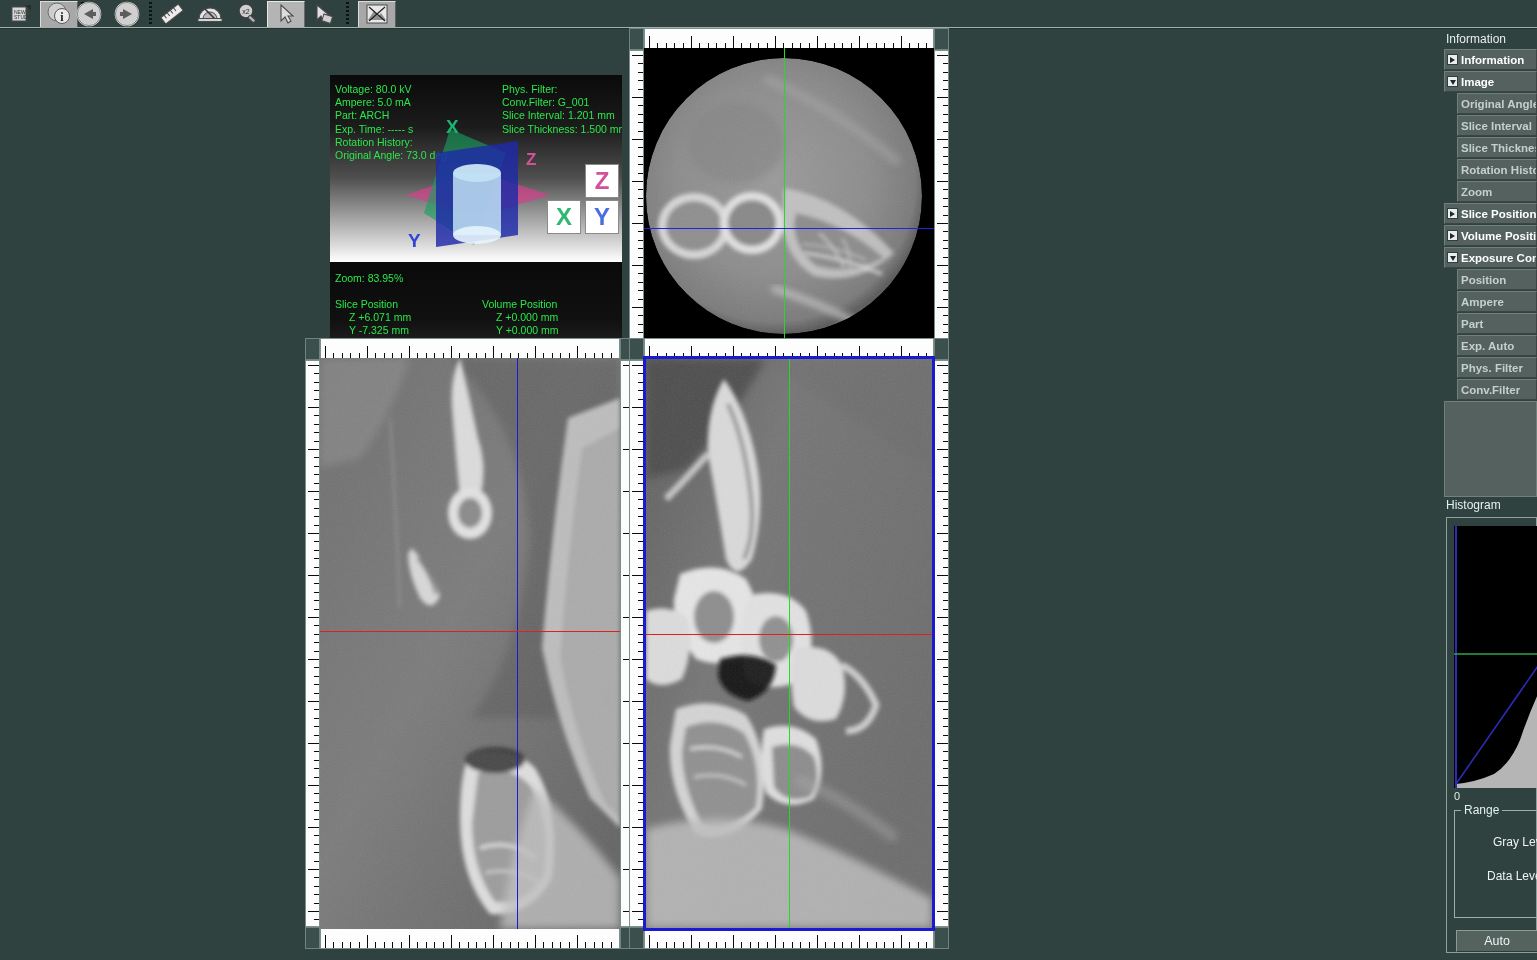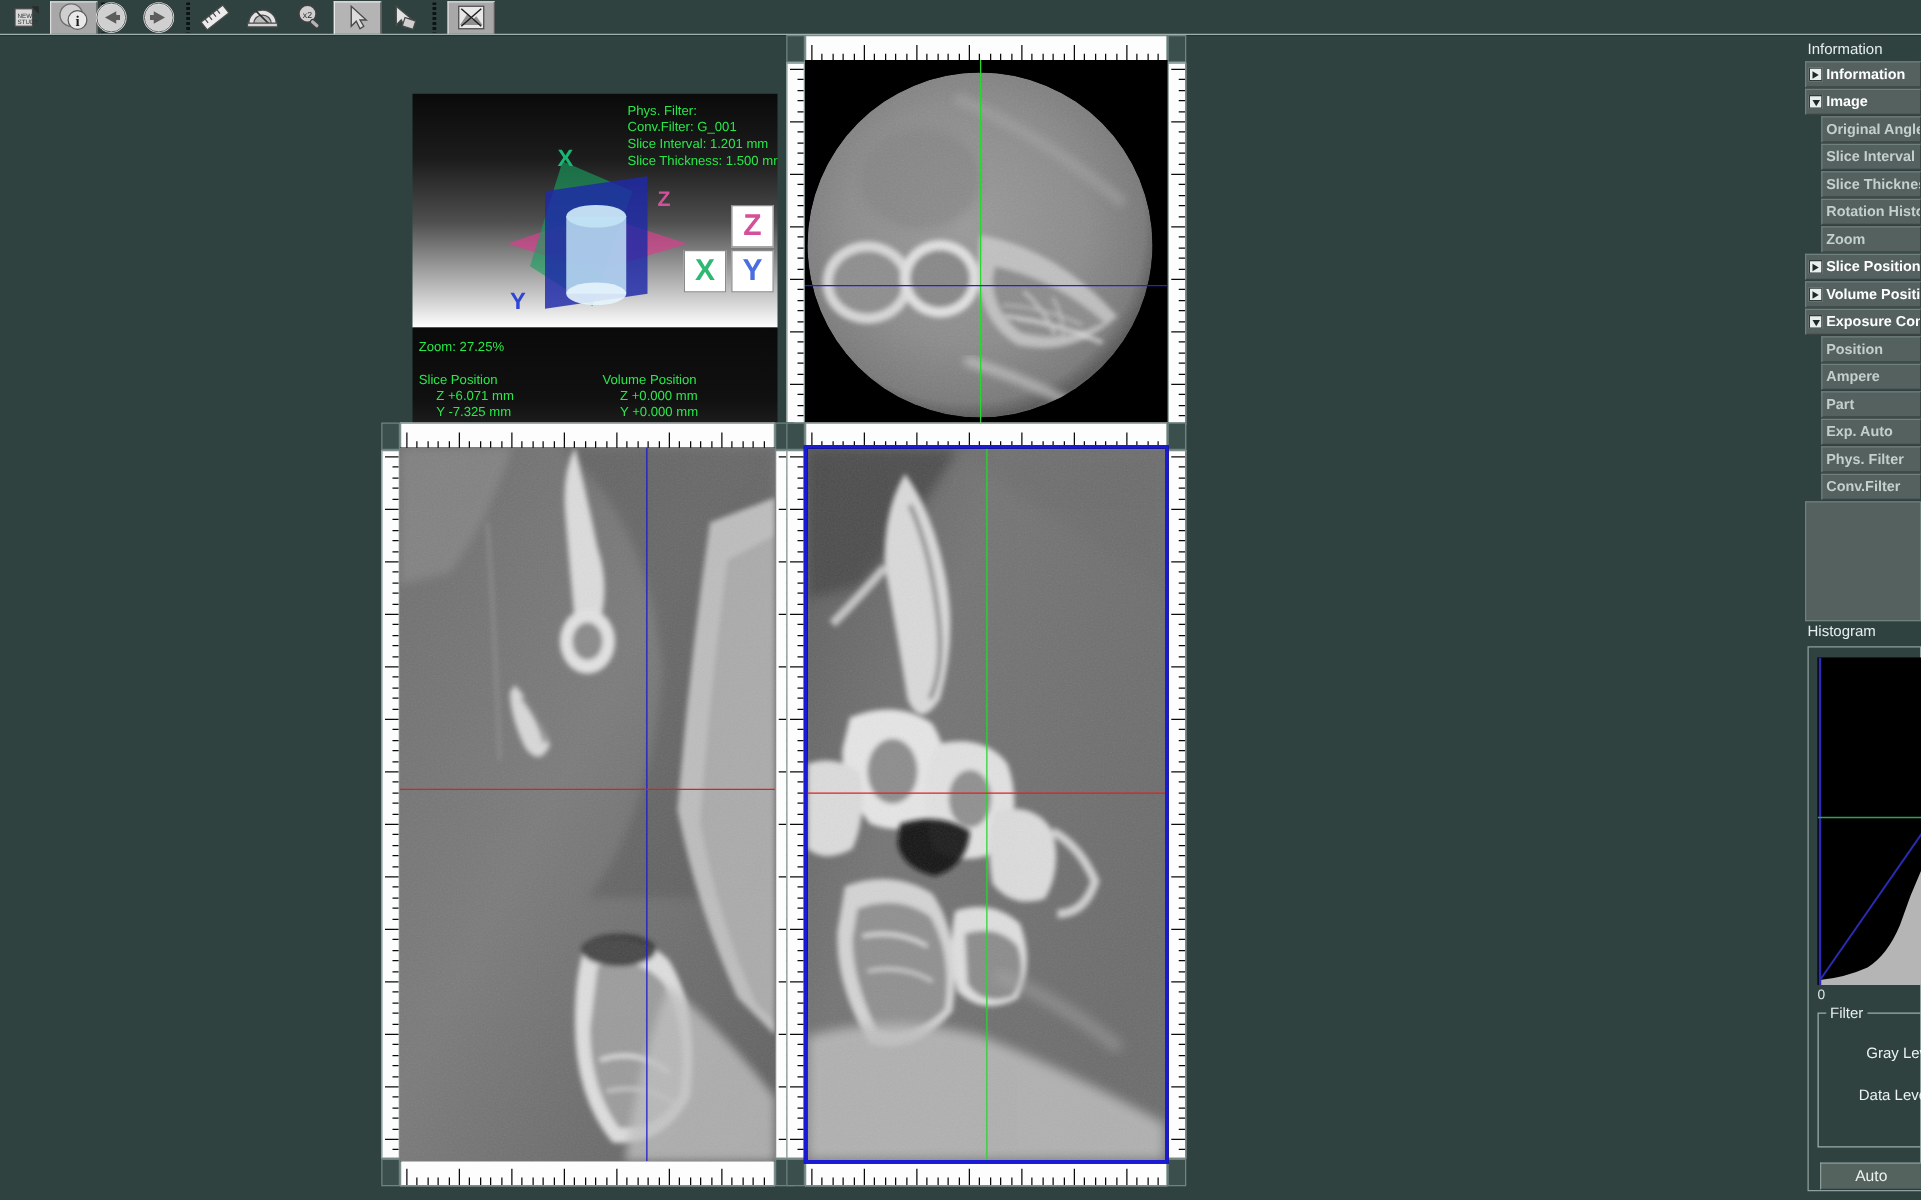--- a/index.html
+++ b/index.html
@@ -206,20 +206,28 @@
       </div>
     </div>
 
     <div class="tb-line"></div>
   </div>
 
   <div class="workspace">
 
     <div class="infopanel">
       <div class="info-top">
+        <div class="info-col-a">
+          <div class="gtxt">Voltage: 80.0 kV</div>
+          <div class="gtxt">Ampere: 5.0 mA</div>
+          <div class="gtxt">Part: ARCH</div>
+          <div class="gtxt">Exp. Time: ----- s</div>
+          <div class="gtxt">Rotation History:</div>
+          <div class="gtxt">Original Angle: 73.0 deg.</div>
+        </div>
         <div class="info-col-b">
           <div class="gtxt">Phys. Filter:</div>
           <div class="gtxt">Conv.Filter: G_001</div>
           <div class="gtxt">Slice Interval: 1.201 mm</div>
           <div class="gtxt">Slice Thickness: 1.500 mm</div>
         </div>
 
         <div class="axes3d">
           <svg width="160" height="140" viewBox="0 0 160 140">
 
@@ -240,21 +248,21 @@
         </div>
 
         <div class="axbtns">
           <div class="axbtn z">Z</div>
           <div class="axbtn x">X</div>
           <div class="axbtn y">Y</div>
         </div>
       </div>
 
       <div class="info-bottom">
-        <div class="gtxt zoom-line">Zoom: 27.25%</div>
+        <div class="gtxt zoom-line">Zoom: 83.95%</div>
         <div class="sp-col-a">
           <div class="gtxt">Slice Position</div>
           <div class="gtxt row">Z  +6.071 mm</div>
           <div class="gtxt row">Y  -7.325 mm</div>
           <div class="gtxt row">X  -0.295 mm</div>
         </div>
         <div class="sp-col-b">
           <div class="gtxt">Volume Position</div>
           <div class="gtxt row">Z  +0.000 mm</div>
           <div class="gtxt row">Y  +0.000 mm</div>
@@ -1052,21 +1060,21 @@
           <svg width="84" height="262" viewBox="0 0 84 262">
             <rect width="84" height="262" fill="#000000"></rect>
             <path d="M2 258 Q22 256 40 248 Q56 238 66 214 Q74 190 84 168 L84 262 L2 262 Z" fill="#b5b5b5"></path>
             <line x1="2" y1="0" x2="2" y2="262" stroke="#2b2bb4" stroke-width="2"></line>
             <line x1="0" y1="128" x2="84" y2="128" stroke="#2ea44f" stroke-width="1.3"></line>
             <path d="M2 258 L84 140" stroke="#2b2bb4" stroke-width="1.6" fill="none"></path>
           </svg>
         </div>
         <div class="hist-zero">0</div>
         <div class="rangebox">
-          <span class="legend">Filter</span>
+          <span class="legend">Range</span>
           <span class="rlabel" style="left:38px; top:24px;">Gray Level</span>
           <span class="rlabel" style="left:32px; top:58px;">Data Level</span>
         </div>
         <div class="auto-btn">Auto</div>
       </div>
     </div>
   </div>
 </div>
 
 </body></html>

